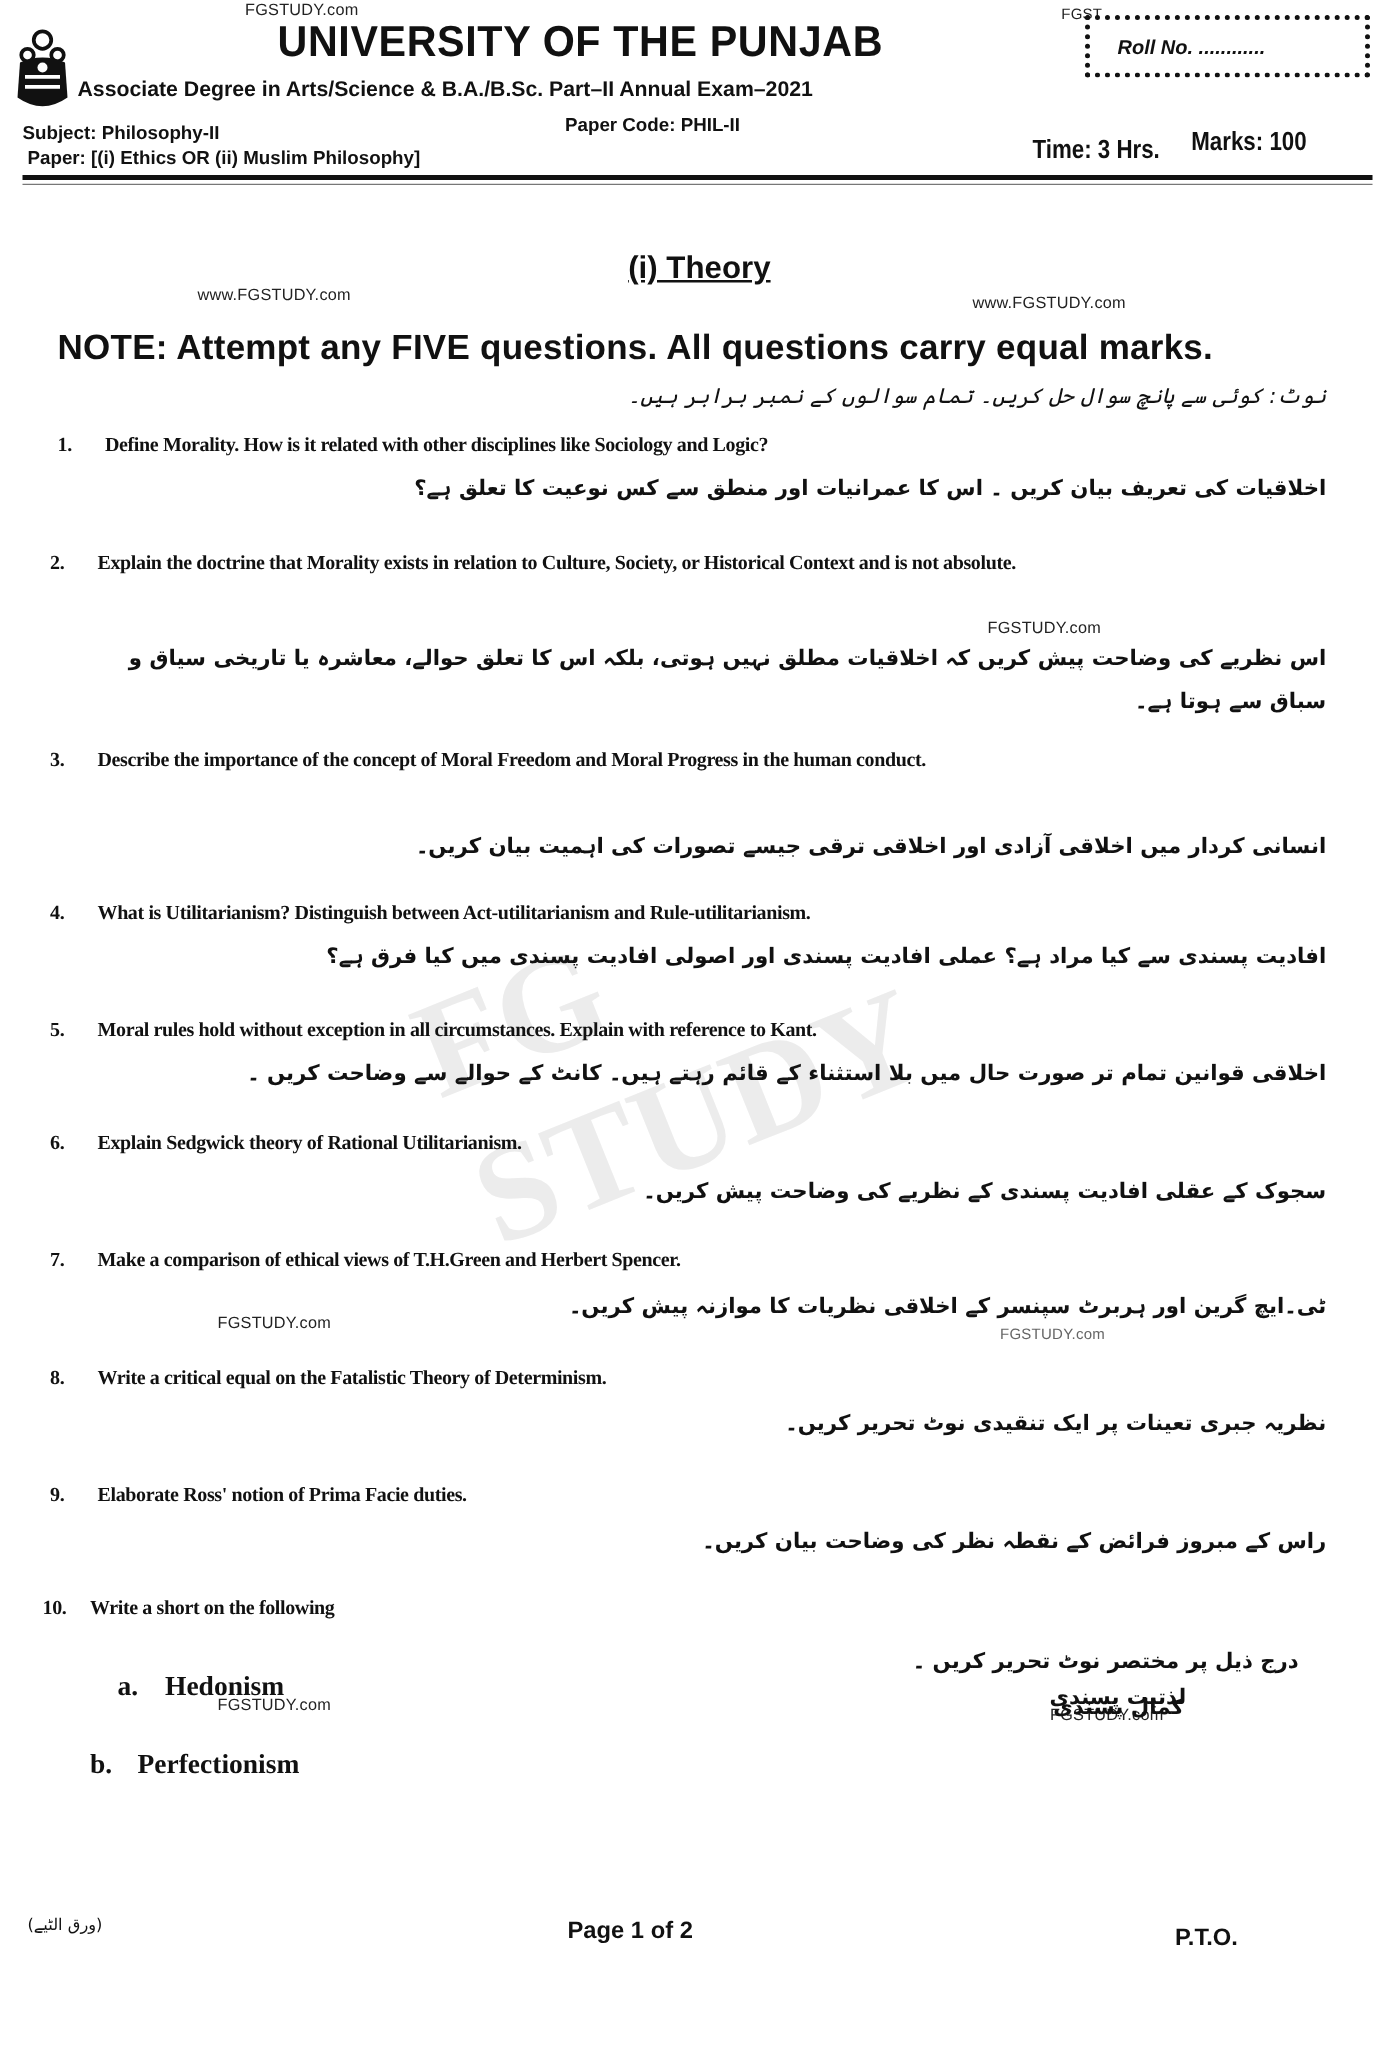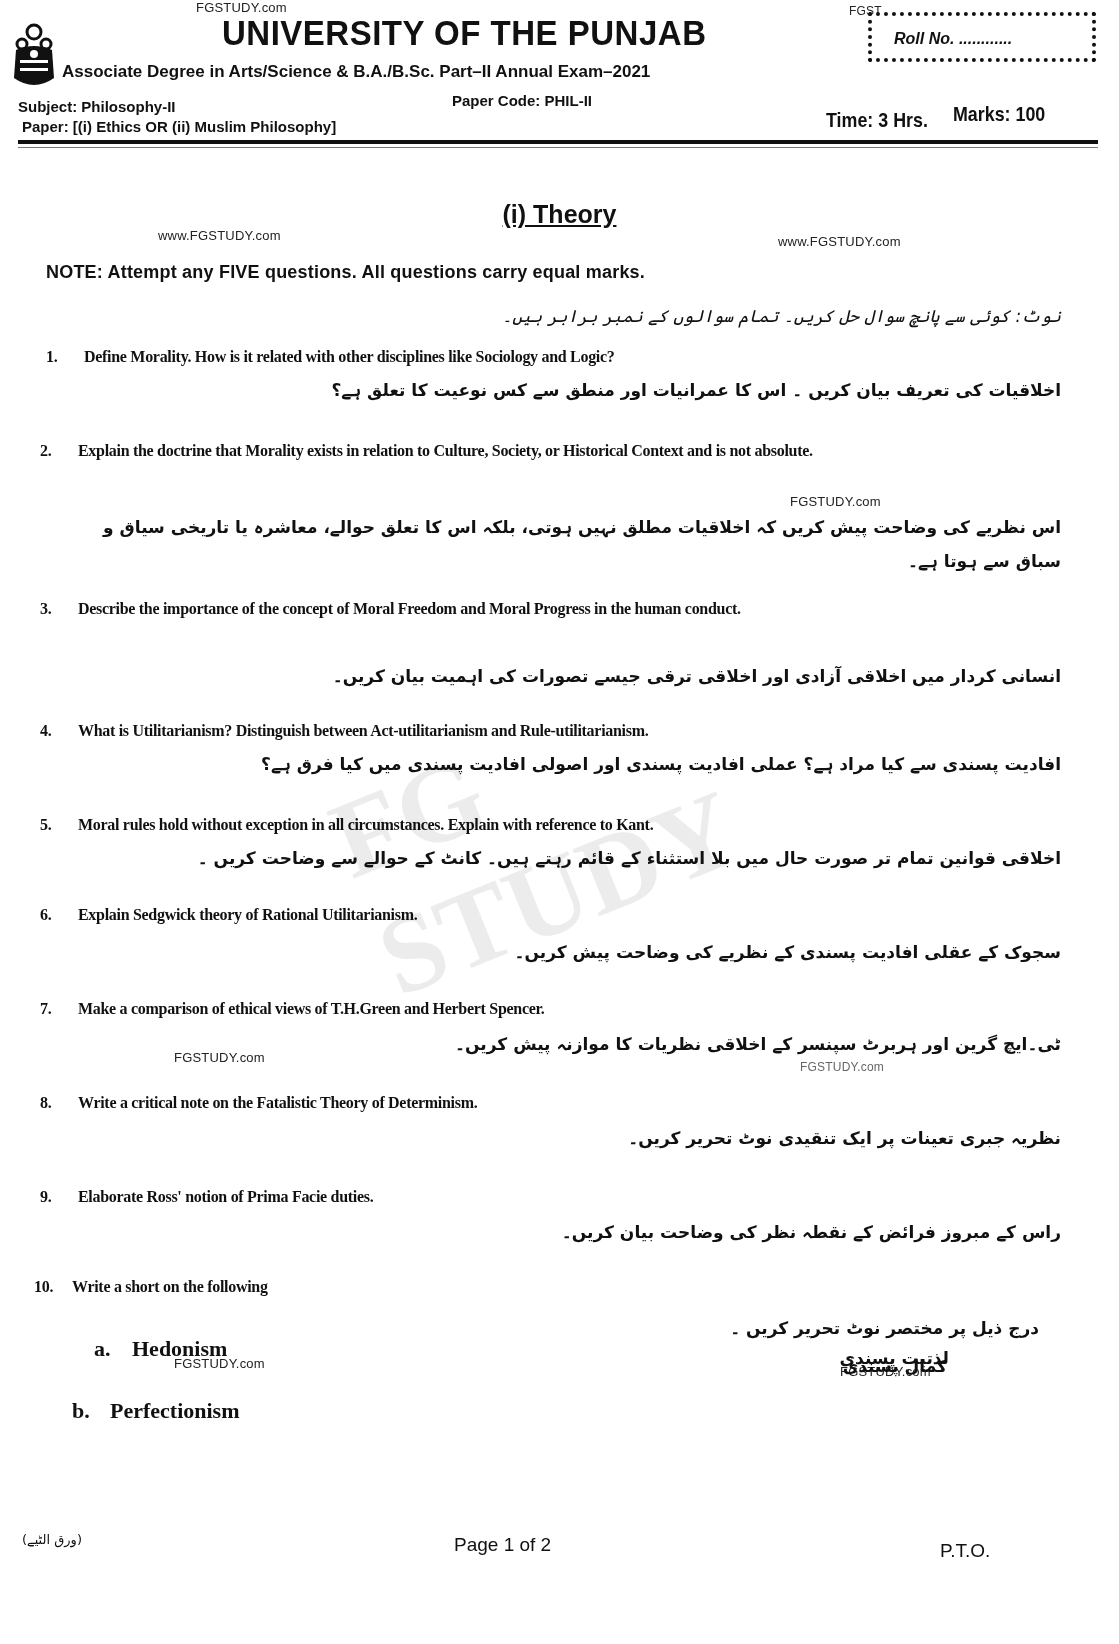--- a/index.html
+++ b/index.html
@@ -7,27 +7,27 @@
   .abs{position:absolute;}
   .wm{font-family:"Liberation Sans",sans-serif;font-size:13px;color:#222;letter-spacing:0.2px;}
   .title{left:222px;top:14px;font-size:33px;font-weight:bold;letter-spacing:0.5px;font-family:"Liberation Sans",sans-serif;transform:scaleY(1.05);}
   .subtitle{left:62px;top:62px;font-size:17px;font-weight:bold;font-family:"Liberation Sans",sans-serif;}
   .meta{font-size:15px;font-weight:bold;font-family:"Liberation Sans",sans-serif;}
   .rollbox{left:868px;top:12px;width:228px;height:50px;border:4px dotted #111;border-radius:2px;box-sizing:border-box;}
   .rollbox span{position:absolute;left:22px;top:14px;font-size:16px;font-weight:bold;font-style:italic;}
   .rule1{left:18px;top:140px;width:1080px;height:4px;background:#111;}
   .rule2{left:18px;top:147px;width:1080px;height:1px;background:#777;}
   .section{left:0;width:1119px;top:200px;text-align:center;font-size:25px;font-weight:bold;text-decoration:underline;font-family:"Liberation Sans",sans-serif;}
-  .note{left:46px;top:262px;font-size:18px;font-weight:bold;font-family:"Liberation Sans",sans-serif;letter-spacing:0.2px;}
+  .note{left:46px;top:262px;font-size:28px;font-weight:bold;font-family:"Liberation Sans",sans-serif;letter-spacing:0.2px;}
   .urdu{direction:rtl;text-align:right;font-family:"DejaVu Sans",sans-serif;font-weight:bold;font-size:17px;right:58px;}
   .q{font-family:"Liberation Serif",serif;font-weight:bold;font-size:16px;letter-spacing:-0.3px;}
   .qnum{display:inline-block;width:38px;}
   .qtext{display:inline-block;vertical-align:top;}
   .sub{font-family:"Liberation Serif",serif;font-weight:bold;font-size:22px;}
-  .footer{font-family:"Liberation Sans",sans-serif;font-weight:normal;font-size:19px;}
+  .footer{font-family:"Liberation Sans",sans-serif;font-weight:bold;font-size:19px;}
   .logo{left:8px;top:22px;width:52px;height:70px;}
 </style>
 </head>
 <body>
 
 <svg class="abs logo" viewBox="0 0 52 70">
   <circle cx="26" cy="10" r="7" fill="none" stroke="#111" stroke-width="3"></circle>
   <circle cx="14" cy="22" r="5" fill="none" stroke="#111" stroke-width="3"></circle>
   <circle cx="38" cy="22" r="5" fill="none" stroke="#111" stroke-width="3"></circle>
   <path d="M8 28 Q26 20 44 28 L46 56 Q26 70 6 56 Z" fill="#111"></path>
@@ -92,21 +92,21 @@
 <div class="abs urdu" style="top:942px;">سجوک کے عقلی افادیت پسندی کے نظریے کی وضاحت پیش کریں۔</div>
 
 <div class="abs q" style="left:40px;top:1000px;">
   <span class="qnum">7.</span><span class="qtext">Make a comparison of ethical views of T.H.Green and Herbert Spencer.</span>
 </div>
 <div class="abs urdu" style="top:1034px;">ٹی۔ایچ گرین اور ہربرٹ سپنسر کے اخلاقی نظریات کا موازنہ پیش کریں۔</div>
 <div class="abs wm" style="left:174px;top:1050px;">FGSTUDY.com</div>
 <div class="abs wm" style="left:800px;top:1060px;color:#666;font-size:12px;">FGSTUDY.com</div>
 
 <div class="abs q" style="left:40px;top:1094px;">
-  <span class="qnum">8.</span><span class="qtext">Write a critical note on the Fatalistic Theory of Determinism.</span>
+  <span class="qnum">8.</span><span class="qtext">Write a critical equal on the Fatalistic Theory of Determinism.</span>
 </div>
 <div class="abs urdu" style="top:1128px;">نظریہ جبری تعینات پر ایک تنقیدی نوٹ تحریر کریں۔</div>
 
 <div class="abs q" style="left:40px;top:1188px;">
   <span class="qnum">9.</span><span class="qtext">Elaborate Ross' notion of Prima Facie duties.</span>
 </div>
 <div class="abs urdu" style="top:1222px;">راس کے مبروز فرائض کے نقطہ نظر کی وضاحت بیان کریں۔</div>
 
 <div class="abs q" style="left:34px;top:1278px;">
   <span class="qnum">10.</span><span class="qtext">Write a short on  the following</span>

